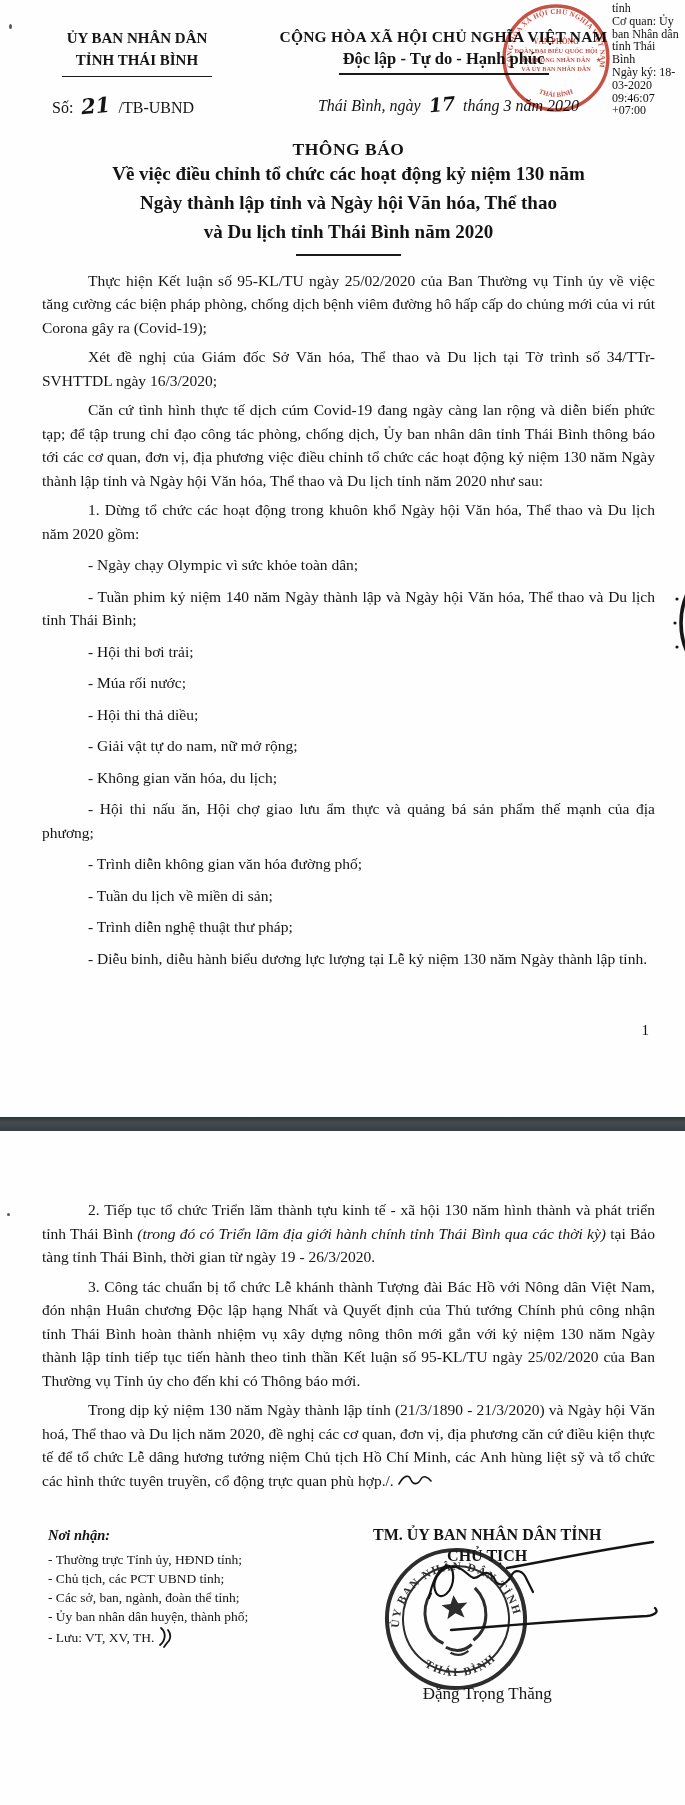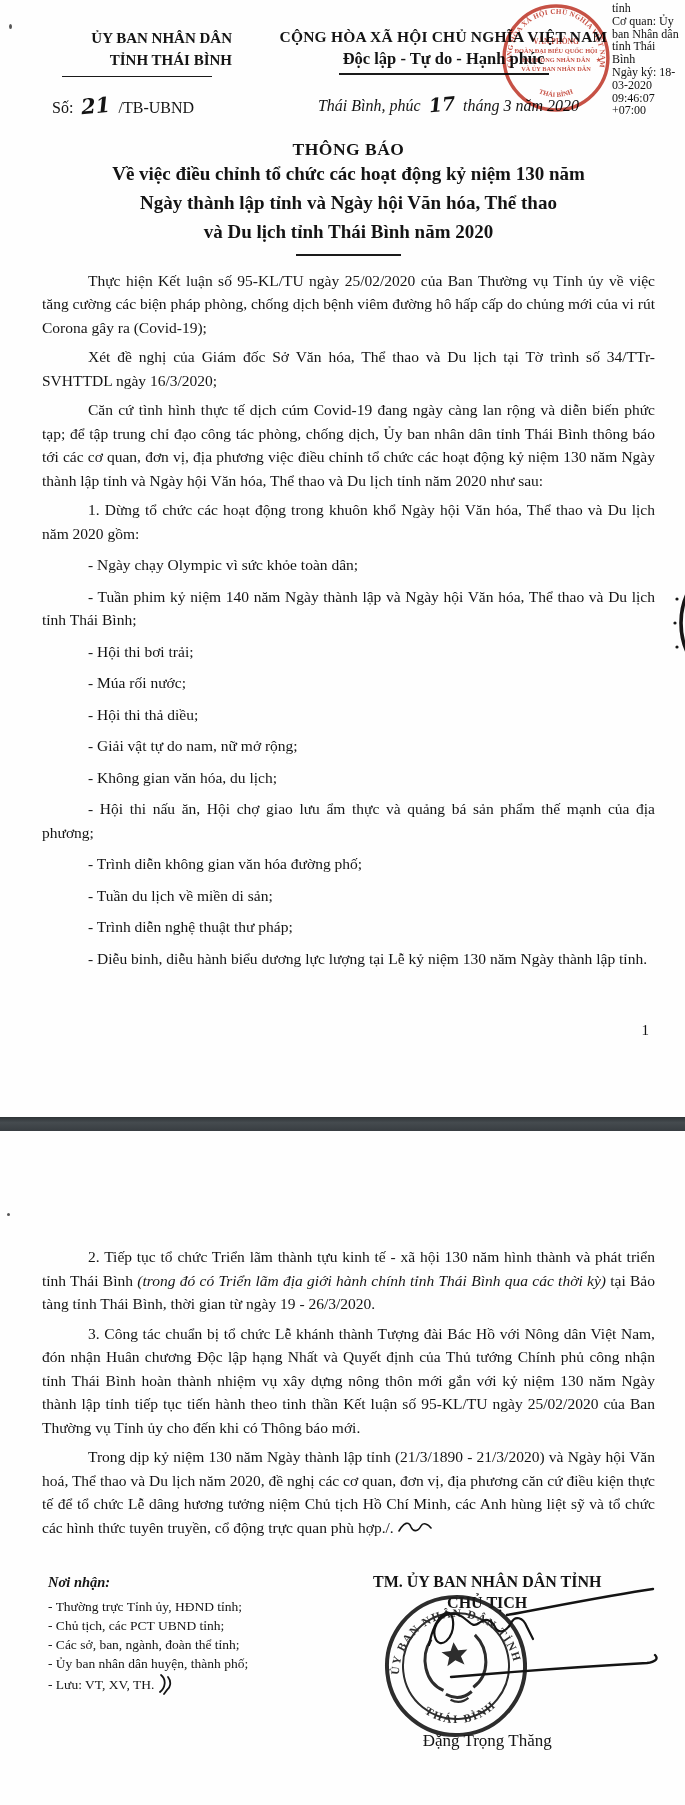--- a/index.html
+++ b/index.html
@@ -5,31 +5,31 @@
   * { margin:0; padding:0; box-sizing:border-box; }
   html,body { background:#ffffff; }
   body {
     width:685px;
     font-family:"Liberation Serif","DejaVu Serif",serif;
     color:#141414;
   }
   .canvas { position:relative; width:685px; height:1805px; overflow:hidden; background:#701a75; }
   .page { position:absolute; left:0; width:685px; background:#fefefe; overflow:hidden; }
   .page1 { top:0; height:1117px; padding:28px 30px 0 42px; }
-  .page2 { top:1131px; height:674px; padding:108px 30px 0 42px; }
+  .page2 { top:1131px; height:674px; padding:61px 30px 0 42px; }
   .separator { position:absolute; top:1117px; left:0; width:685px; height:14px;
     background:linear-gradient(#2f3437,#454b4f 40%,#383d41); }
 
   .speck { position:absolute; background:#555; border-radius:50%; }
   .speck.s1 { left:9px; top:24px; width:3px; height:5px; }
   .speck.s2 { left:7px; top:82px; width:3px; height:3px; }
 
   
   .hdr { display:flex; align-items:flex-start; }
-  .hdr-left { width:190px; text-align:right; font-weight:bold; font-size:15px; line-height:1.45; }
+  .hdr-left { width:190px; text-align:center; font-weight:bold; font-size:15px; line-height:1.45; }
   .hdr-right { flex:1; text-align:center; }
   .nat1 { font-weight:bold; font-size:15.5px; letter-spacing:.2px; }
   .nat2 { font-weight:bold; font-size:16.5px; margin-top:3px; }
   .rule { background:#1a1a1a; height:1.6px; }
   .rule-left { width:150px; margin:4px auto 0; }
   .rule-right { width:210px; margin:4px auto 0; }
 
   .meta-row { display:flex; margin-top:18px; }
   .doc-no { width:200px; font-size:16px; padding-left:10px; white-space:nowrap; }
   .date-line { flex:1; text-align:center; font-style:italic; font-size:16px; }
@@ -126,21 +126,21 @@
       </div>
     </div>
 
     <div class="meta-row">
       <div class="doc-no">
         <span>Số:</span>
         <span class="hand">21</span>
         <span>/TB-UBND</span>
       </div>
       <div class="date-line">
-        <span>Thái Bình, phúc</span>
+        <span>Thái Bình, ngày</span>
         <span class="hand" style="font-size:19px">17</span>
         <span>tháng  3 năm 2020</span>
       </div>
     </div>
 
     <div class="title-block">
       <div class="doc-title">THÔNG BÁO</div>
       <div class="doc-sub">Về việc điều chỉnh tổ chức các hoạt động kỷ niệm 130 năm</div>
       <div class="doc-sub">Ngày thành lập tỉnh và Ngày hội Văn hóa, Thể thao</div>
       <div class="doc-sub">và Du lịch tỉnh Thái Bình năm 2020</div>

